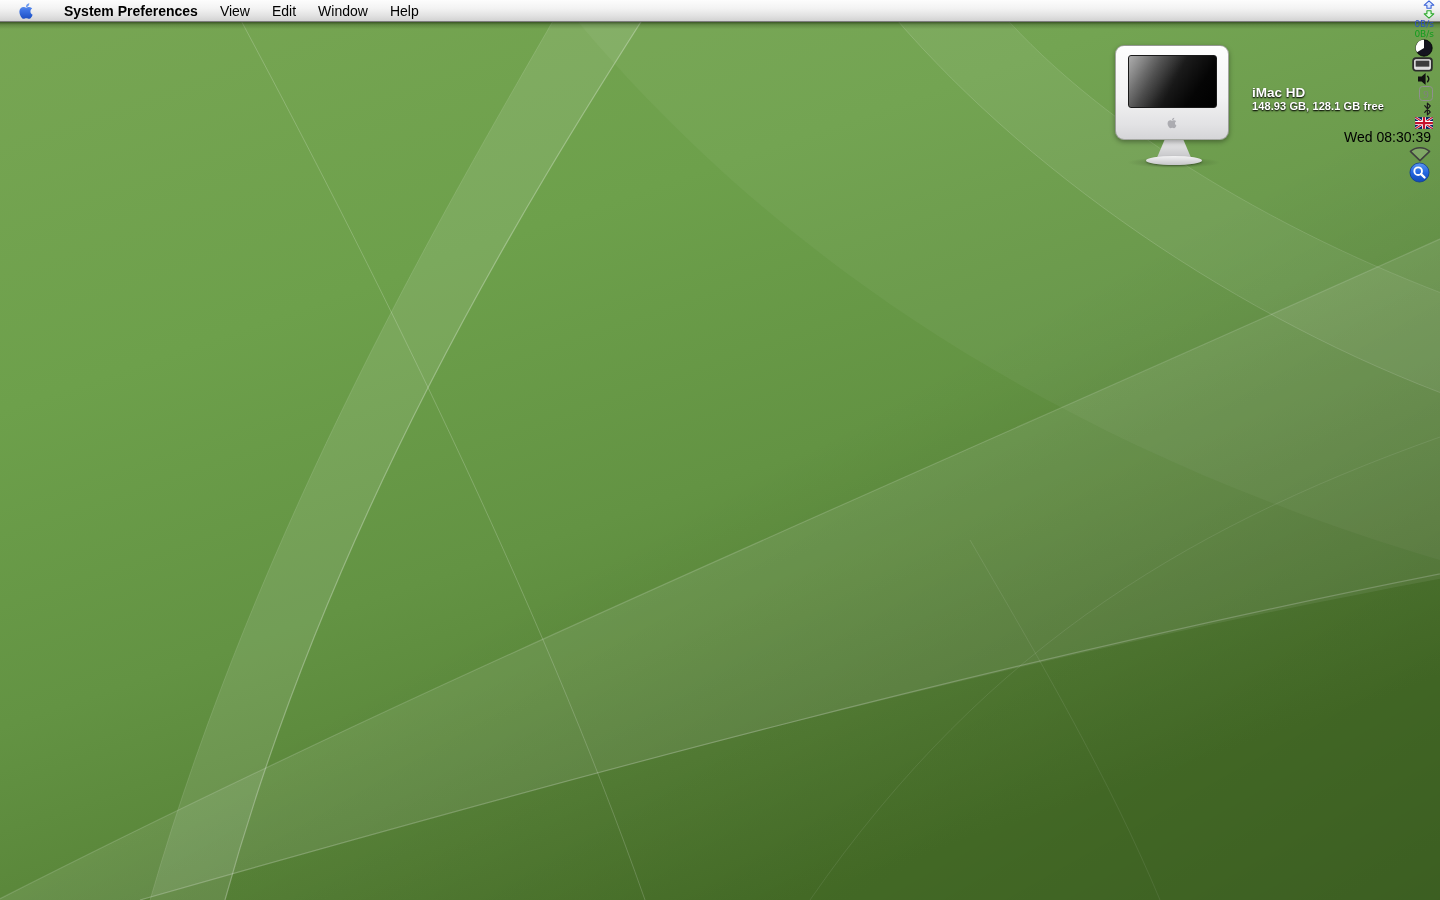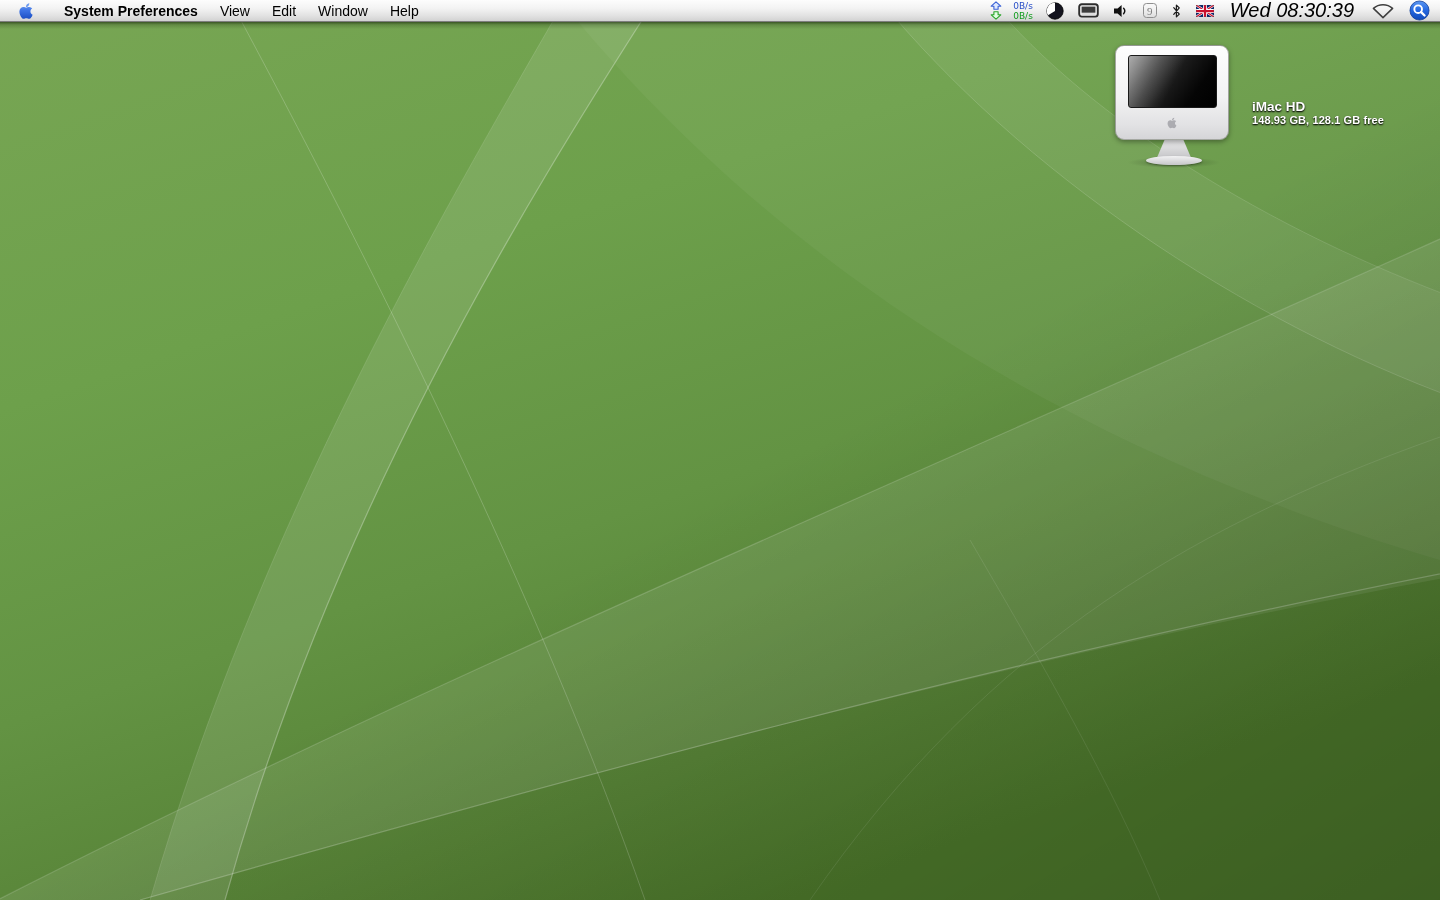--- a/index.html
+++ b/index.html
@@ -24,38 +24,38 @@
     border-bottom:1px solid #7e7e7e;
     display:flex; align-items:center;
     font-size:14px; color:#000;
     z-index:10;
   }
   .menubar-left { display:flex; align-items:center; height:100%; }
   .apple-menu { display:flex; align-items:center; padding:0 10px 0 18px; height:100%; }
   .menu-item { padding:0 11px; height:100%; display:flex; align-items:center; white-space:nowrap; }
   .menu-item.appname { font-weight:bold; margin-left:9px; }
 
-  .menubar-right { margin-left:auto; display:flex; align-items:flex-end; height:100%; }
+  .menubar-right { margin-left:auto; display:flex; align-items:flex-end; height:100%;flex-direction:column; }
   .status-item { display:flex; align-items:center; justify-content:center; height:100%; padding:0 7px; }
 
   .net-arrows { display:flex; flex-direction:column; gap:1px; padding:0 5px; }
   .net-speeds {
     display:flex; flex-direction:column; align-items:flex-end;
     font-size:9px; line-height:10px; font-family:"DejaVu Sans", sans-serif;
     padding:0 6px; letter-spacing:0;
   }
   .net-up-text   { color:#2b50c8; }
   .net-down-text { color:#119c1e; }
 
   .classic-nine {
     width:14px; height:15px; border:1.5px solid #8f8f8f; border-radius:3.5px;
     color:#808080; font-family:"Liberation Serif", serif; font-size:11px; line-height:12px;
     display:flex; align-items:center; justify-content:center;
   }
-  .clock { padding:0 9px; font-size:20px; white-space:nowrap;font-style:italic; }
+  .clock { padding:0 9px; font-size:14px; white-space:nowrap; }
   .spotlight-pad { padding:0 10px 0 6px; }
 
   
   .hd-icon { position:absolute; left:1113px; top:43px; width:122px; height:122px; }
   .imac-body {
     position:absolute; left:2px; top:2px; width:114px; height:95px;
     background:linear-gradient(180deg,#fefefe 0%,#f2f2f3 55%,#e2e2e4 85%,#d5d5d8 100%);
     border:1px solid rgba(105,110,100,0.6); border-radius:9px;
     box-shadow:0 2px 5px rgba(0,0,0,0.35), inset 0 1px 0 rgba(255,255,255,0.9);
   }
@@ -82,21 +82,21 @@
   }
   .imac-ground-shadow {
     position:absolute; left:14px; top:114px; width:94px; height:11px;
     background:radial-gradient(ellipse at center, rgba(0,0,0,0.28) 0%, rgba(0,0,0,0) 70%);
   }
   .hd-label {
     position:absolute; left:1252px; top:85px; color:#fff;
     text-shadow:0 1px 2px rgba(0,0,0,0.85), 0 1px 1px rgba(0,0,0,0.55);
     white-space:nowrap;
   }
-  .hd-label .title { font-size:13.5px; font-weight:bold; display:block;margin-top:14px; }
+  .hd-label .title { font-size:13.5px; font-weight:bold; display:block; }
   .hd-label .info  { font-size:11px; font-weight:bold; display:block; margin-top:0; letter-spacing:0.1px; }
 </style>
 </head>
 <body>
 
 <div class="desktop">
   <svg class="wallpaper" width="1440" height="900" viewBox="0 0 1440 900" preserveAspectRatio="none">
     <defs>
       <linearGradient id="bgGrad" x1="0" y1="0" x2="0.55" y2="1">
         <stop offset="0" stop-color="#78a654"></stop>

